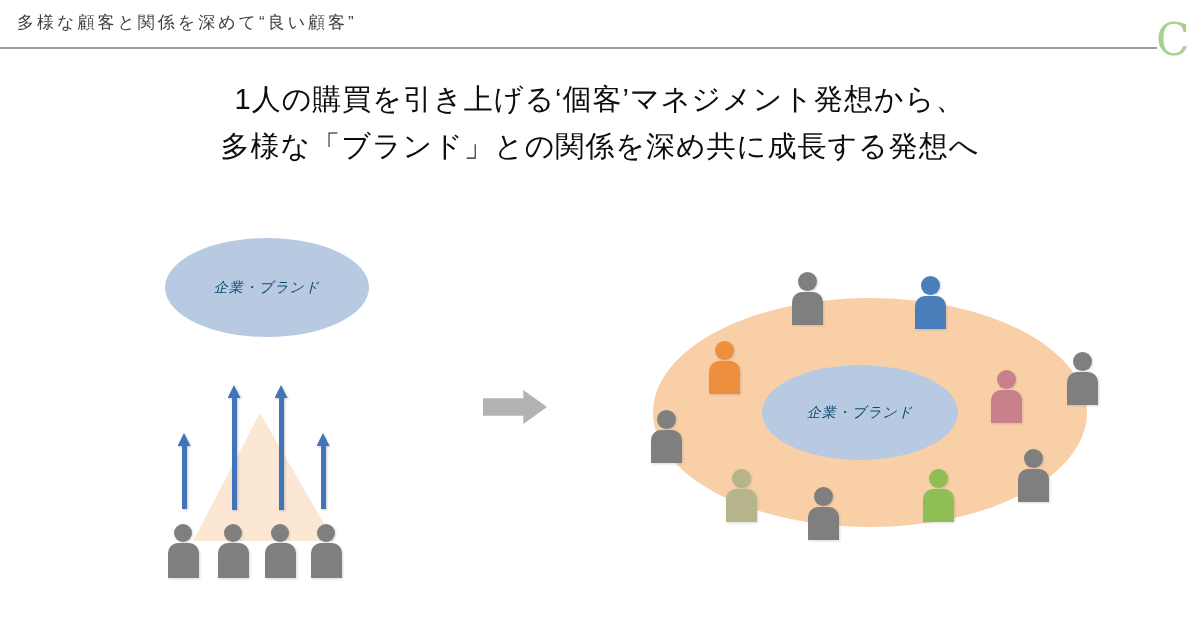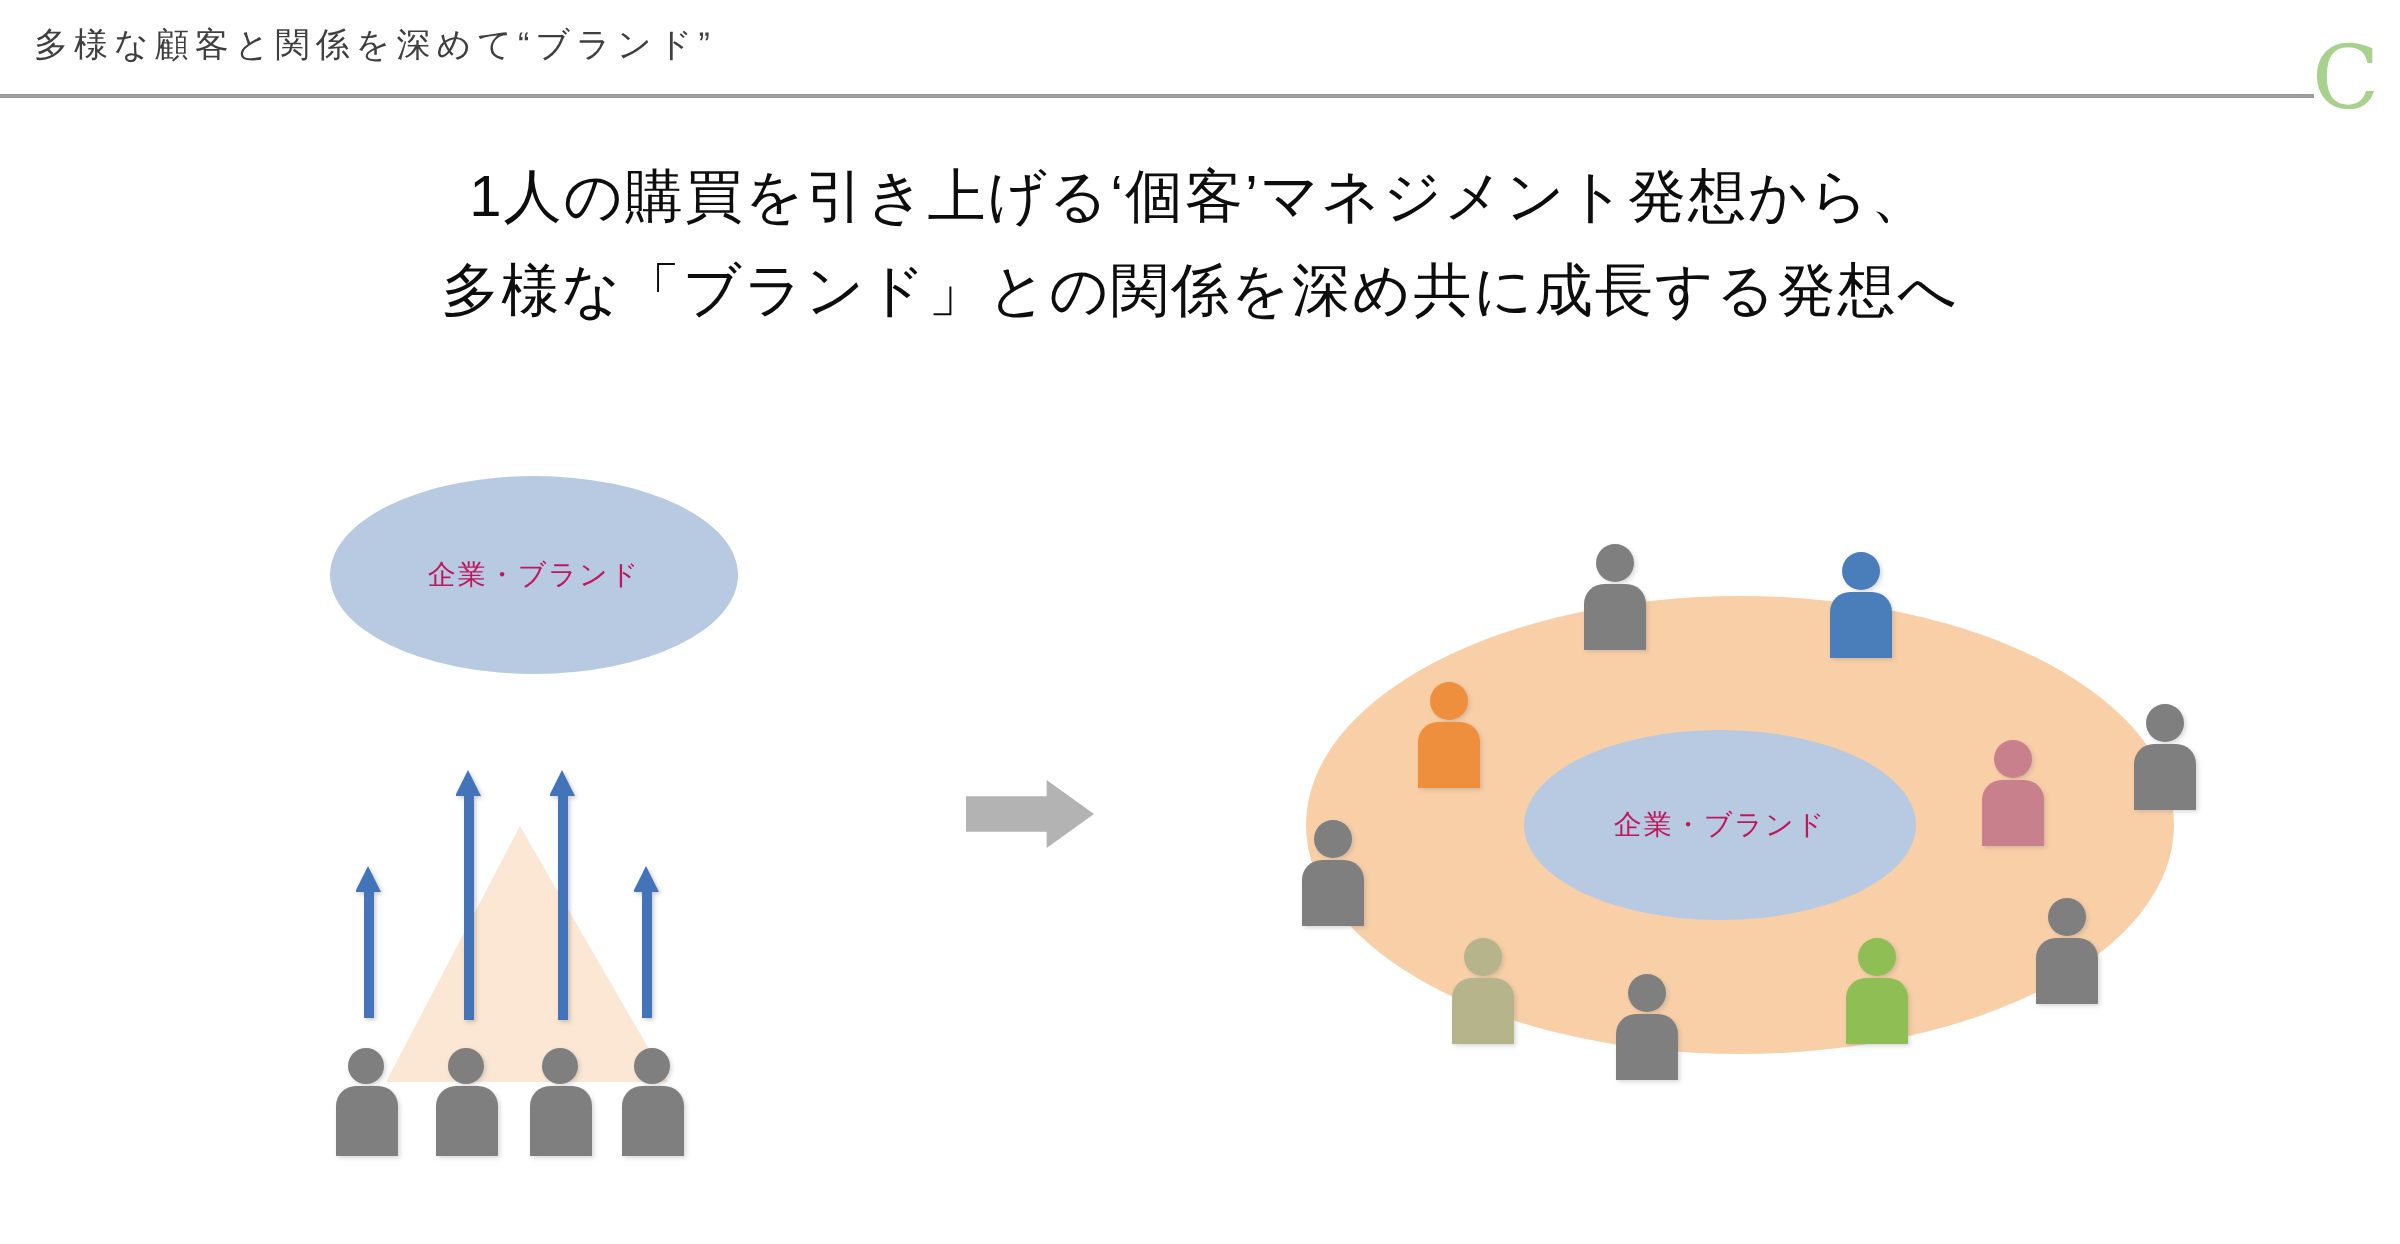--- a/index.html
+++ b/index.html
@@ -19,21 +19,21 @@
               font-size:29px;font-weight:400;line-height:47px;color:var(--c-title_text);
               letter-spacing:1px;}
 
   
   .layer{position:absolute;inset:0;}
 
   
   .brand-ellipse-left{position:absolute;left:165px;top:238px;width:204px;height:99px;
                       border-radius:50%;background:var(--c-ellipse_blue);
                       display:flex;align-items:center;justify-content:center;}
-  .ellipse-label{color:#be185d;font-size:14px;letter-spacing:1px;font-weight:500;}
+  .ellipse-label{color:#0c4a6e;font-size:14px;letter-spacing:1px;font-weight:500;font-style:italic;}
   .growth-triangle{position:absolute;left:193px;top:413px;width:141px;height:128px;
                    background:var(--c-triangle_peach);
                    clip-path:polygon(47.5% 0,100% 100%,0 100%);}
   .up-arrow{position:absolute;width:13px;
             filter:drop-shadow(1px 1px 1px rgba(110,110,110,.35));}
   .up-arrow .head{width:13px;height:13px;background:var(--c-arrow_blue);
                   clip-path:polygon(50% 0,100% 100%,0 100%);}
   .up-arrow .shaft{width:5px;margin:0 auto;height:calc(100% - 13px);
                    background:var(--c-arrow_blue);}
 
@@ -58,21 +58,21 @@
   .person-r .head{width:19px;height:19px;}
   .person-r .body{width:31px;height:33px;}
   .person-l .head{width:18px;height:18px;}
   .person-l .body{width:31px;height:35px;}
 </style>
 </head>
 <body>
 
 <div class="slide">
 
-  <div class="header-subtitle">多様な顧客と関係を深めて“ブランド”</div>
+  <div class="header-subtitle">多様な顧客と関係を深めて“良い顧客”</div>
   <div class="header-divider"></div>
   <div class="logo-c">C</div>
 
   <div class="main-title">
     <div>1人の購買を引き上げる‘個客’マネジメント発想から、</div>
     <div>多様な「ブランド」との関係を深め共に成長する発想へ</div>
   </div>
 
   <div class="layer">
     <div class="brand-ellipse-left">

